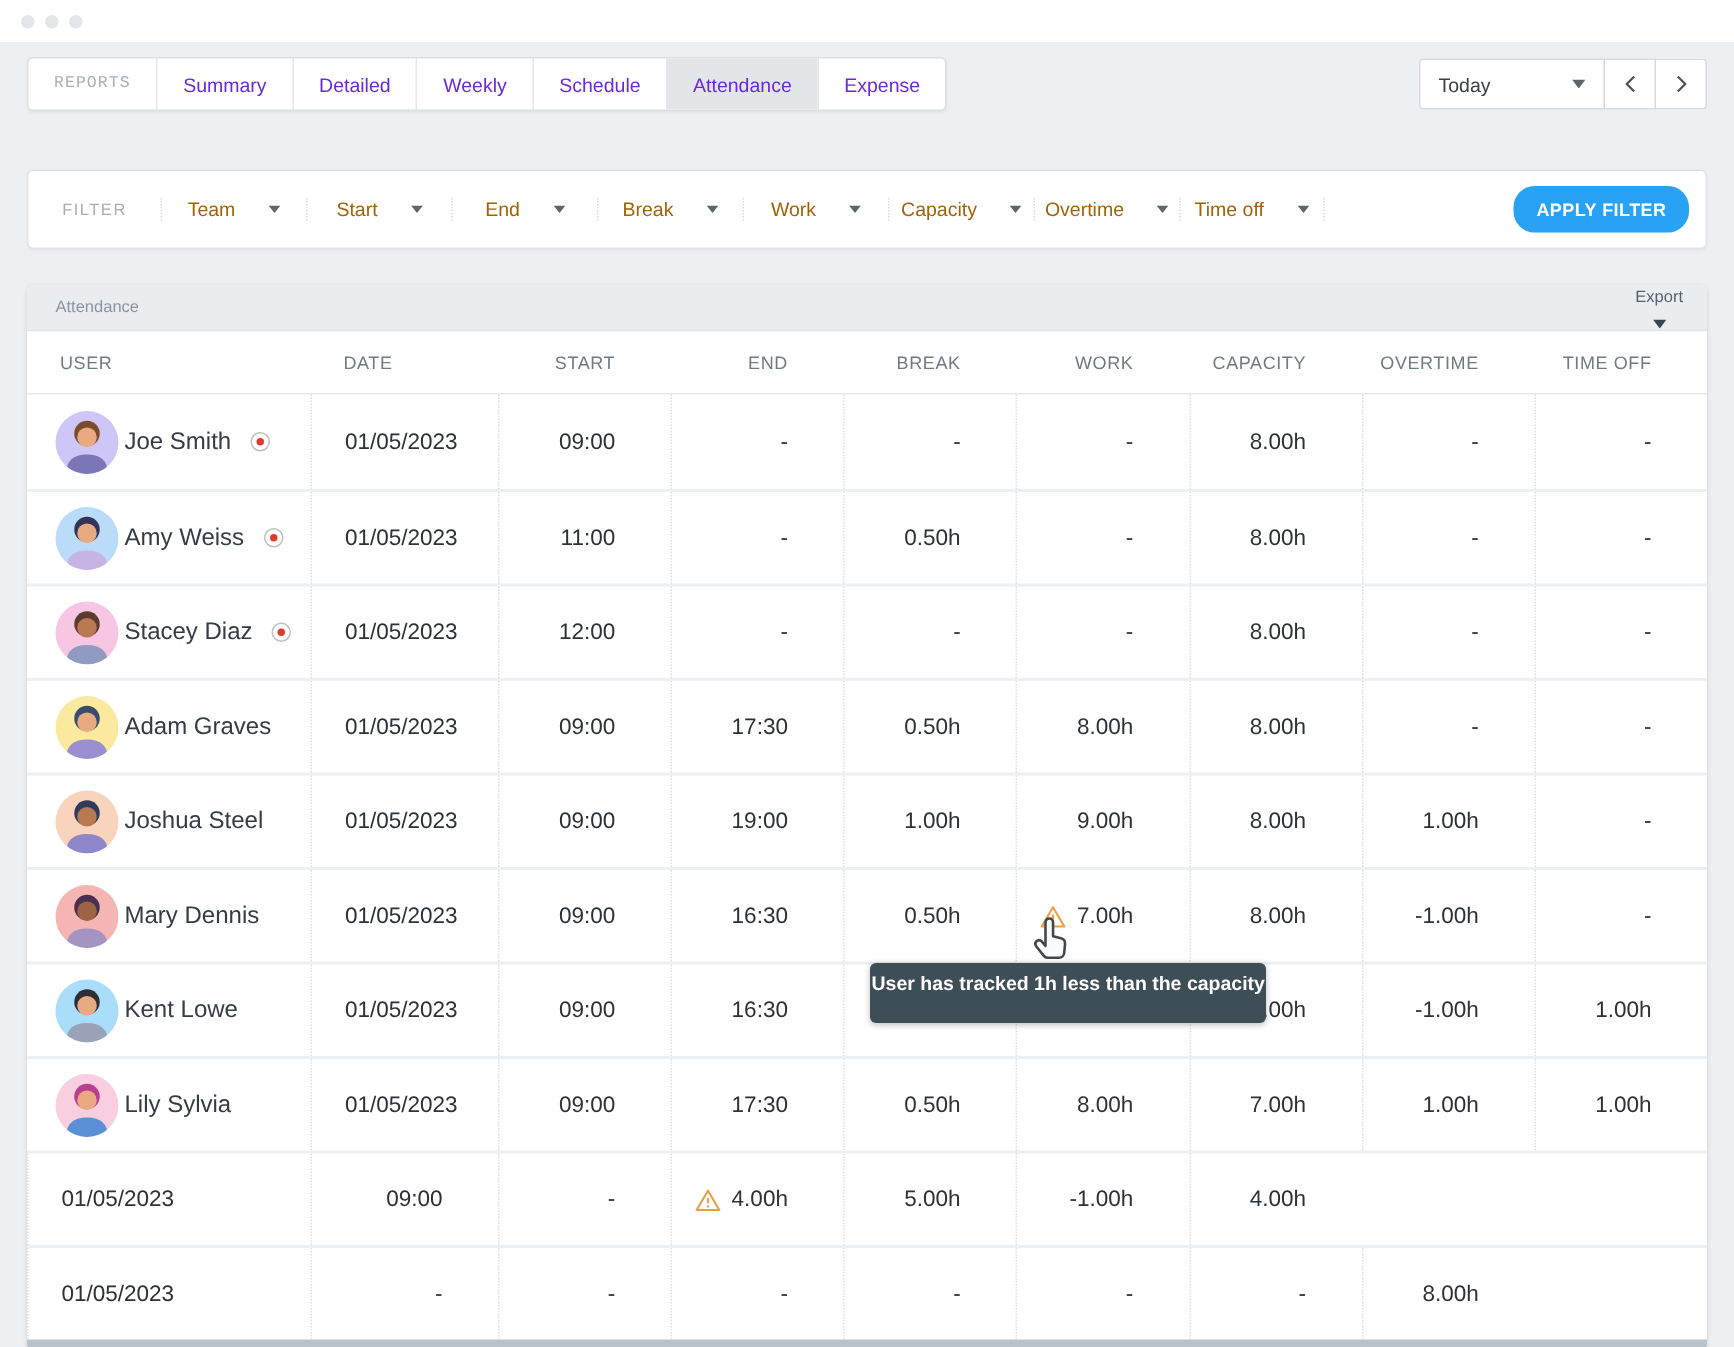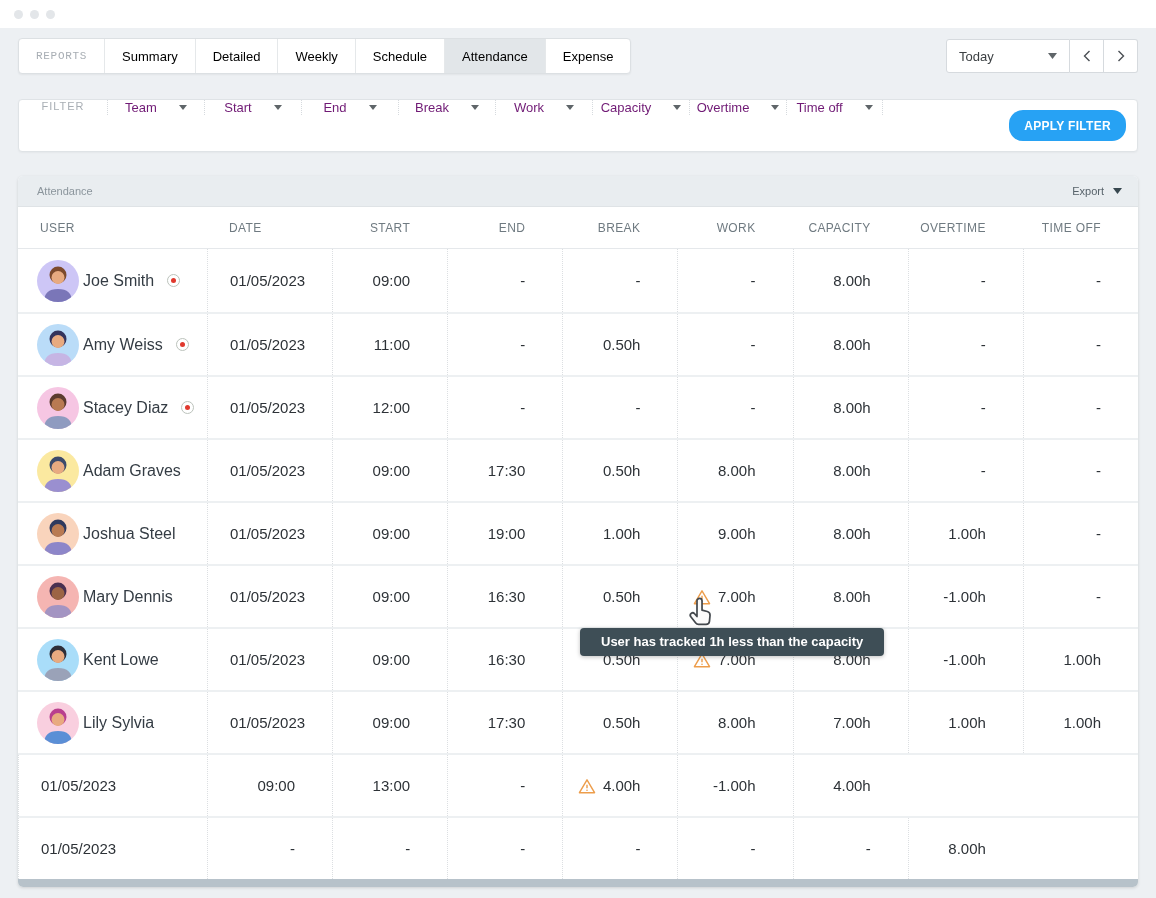--- a/index.html
+++ b/index.html
@@ -9,61 +9,61 @@
     background:#ffffff;
     overflow:hidden;
   }
   .top-strip { height:28px; background:#fff; display:flex; align-items:center; padding-left:14px; gap:7px; }
   .win-dot { width:9px; height:9px; border-radius:50%; background:#e3e6e9; }
   .main { background:#edf0f3; height:870px; padding:10px 18px 0; }
 
   
   .toolbar-row { display:flex; justify-content:space-between; align-items:flex-start; }
   .tabbar { display:flex; background:#fff; border:1px solid #dce0e3; border-radius:4px; height:36px; overflow:hidden; box-shadow:0 1px 2px rgba(0,0,0,.05); }
-  .tab { display:flex; align-items:center; padding:0 17px; font-size:13px; color:#000000; border-left:1px solid #e5e8ea; cursor:default; }
+  .tab { display:flex; align-items:center; padding:0 17px; font-size:13px; color:#6d28d9; border-left:1px solid #e5e8ea; cursor:default; }
   .tab:first-child { border-left:none; }
   .tab.reports-label { color:#a8aeb4; font-size:11px; letter-spacing:.7px;font-family:Liberation Mono, monospace; }
   .tab.active { background:#e2e6e9; }
   .date-nav { display:flex; height:34px; margin-top:1px; }
   .today-select { width:124px; background:#fff; border:1px solid #d6dade; border-radius:3px 0 0 3px; display:flex; align-items:center; justify-content:space-between; padding:0 12px; font-size:13px; color:#3c4043; }
   .nav-btn { width:34px; background:#fff; border:1px solid #d6dade; border-left:none; display:flex; align-items:center; justify-content:center; }
   .nav-btn:last-child { border-radius:0 3px 3px 0; }
 
   
-  .filter-card { margin-top:25px; background:#fff; border:1px solid #dfe3e6; border-radius:4px; height:53px; display:flex; align-items:flex-start; box-shadow:0 1px 2px rgba(0,0,0,.04); }
+  .filter-card { margin-top:39px; background:#fff; border:1px solid #dfe3e6; border-radius:4px; height:53px; display:flex; align-items:center; box-shadow:0 1px 2px rgba(0,0,0,.04); }
   .filter-label { width:88px; display:flex; align-items:center; justify-content:center; font-size:11px; letter-spacing:1px; color:#a8aeb4; }
-  .fdrop { width:97px; display:flex; align-items:center; justify-content:center; gap:22px; font-size:13px; color:#701a75; border-left:1px dotted #d6dade; cursor:default; }
+  .fdrop { width:97px; display:flex; align-items:center; justify-content:center; gap:22px; font-size:13px; color:#a16207; border-left:1px dotted #d6dade; cursor:default; }
   .fdrop.last { border-right:1px dotted #d6dade; }
   .apply-btn { align-self:center; margin-left:auto; margin-right:11px; background:#27a2f4; color:#fff; border:none; height:31px; padding:0 15px; font-size:12px; font-weight:bold; letter-spacing:.3px; border-radius:14px; cursor:pointer; font-family:inherit; }
 
   
   .table-card { position:relative; margin-top:24px; background:#fff; border-radius:5px; box-shadow:0 1px 3px rgba(60,64,67,.18); }
   .table-titlebar { height:31px; background:#e9edf0; border-radius:5px 5px 0 0; border-bottom:1px solid #dfe3e6; display:flex; align-items:center; justify-content:space-between; padding:0 16px 0 19px; }
   .table-title { font-size:11px; color:#8b959c; }
-  .export { display:flex; align-items:center; gap:9px; font-size:11px; color:#57626a; cursor:default; }
+  .export { display:flex; align-items:center; gap:9px; font-size:11px; color:#57626a; cursor:default;flex-direction:column; }
   .grid-row { display:grid; grid-template-columns:189px 125px repeat(7, 1fr); }
   .thead { height:42px; align-items:center; border-bottom:1px solid #e5e8eb; }
   .th { font-size:12px; color:#6f7a81; letter-spacing:.4px; }
   .th.left-user { padding-left:22px; }
   .th.left-date { padding-left:22px; }
   .th.num { text-align:right; padding-right:37px; }
   .row { height:63px; }
   .row + .row { border-top:2px solid #edf0f2; }
   .cell { display:flex; align-items:center; font-size:15px; color:#2d3237; height:100%; }
   .c-user { padding-left:19px; gap:4px; font-size:16px; color:#343c44; }
   .cell.sep { border-left:1px dotted #dcdfe2; }
   .c-date { padding-left:22px; }
   .c-num { justify-content:flex-end; padding-right:37px; }
   .avatar { width:42px; height:42px; border-radius:50%; overflow:hidden; flex-shrink:0; }
   .rec { width:13px; height:13px; border:1px solid #bcc3bc; border-radius:50%; display:inline-flex; align-items:center; justify-content:center; margin-left:9px; flex-shrink:0; }
   .rec-dot { width:5px; height:5px; background:#e0392e; border-radius:50%; }
   .warn { display:inline-flex; margin-right:7px; }
   .hscrollbar { height:8px; background:#b7c2ca; border-radius:0 0 5px 5px; }
 
-  .tooltip { position:absolute; left:562px; top:452px; height:28px; line-height:28px; background:#3e4e56; color:#fff; font-size:13px; font-weight:bold; padding:0 21px; border-radius:4px; white-space:nowrap; z-index:5; box-shadow:0 1px 4px rgba(0,0,0,.25);text-align:right; }
+  .tooltip { position:absolute; left:562px; top:452px; height:40px; line-height:28px; background:#3e4e56; color:#fff; font-size:13px; font-weight:bold; padding:0 1px; border-radius:4px; white-space:nowrap; z-index:5; box-shadow:0 1px 4px rgba(0,0,0,.25);text-align:right; }
   .cursor-icon { position:absolute; left:668px; top:420px; z-index:6; }
 </style>
 </head>
 <body>
 
 <div class="top-strip">
   <span class="win-dot"></span>
   <span class="win-dot"></span>
   <span class="win-dot"></span>
 </div>
@@ -391,32 +391,32 @@
       <span>8.00h</span>
     </span>
     <span class="cell c-num sep">7.00h</span>
     <span class="cell c-num sep">1.00h</span>
     <span class="cell c-num sep">1.00h</span>
   </div>
 
   <div class="grid-row row">
     <span class="cell c-date sep">01/05/2023</span>
     <span class="cell c-num sep">09:00</span>
-    <span class="cell c-num sep">13:00</span>
     <span class="cell c-num sep">-</span>
     <span class="cell c-num sep">
       <span class="warn">
         <svg width="18" height="16" viewBox="0 0 20 18">
           <path d="M10 2 L18.5 16.5 H1.5 Z" fill="none" stroke="#ed9d4b" stroke-width="1.6" stroke-linejoin="round"></path>
           <line x1="10" y1="7.5" x2="10" y2="11.5" stroke="#ed9d4b" stroke-width="1.6"></line>
           <circle cx="10" cy="13.8" r="0.9" fill="#ed9d4b"></circle>
         </svg>
       </span>
       <span>4.00h</span>
     </span>
+    <span class="cell c-num sep">5.00h</span>
     <span class="cell c-num sep">-1.00h</span>
     <span class="cell c-num sep">4.00h</span>
   </div>
 
   <div class="grid-row row">
     <span class="cell c-date sep">01/05/2023</span>
     <span class="cell c-num sep">-</span>
     <span class="cell c-num sep">-</span>
     <span class="cell c-num sep">-</span>
     <span class="cell c-num sep">

